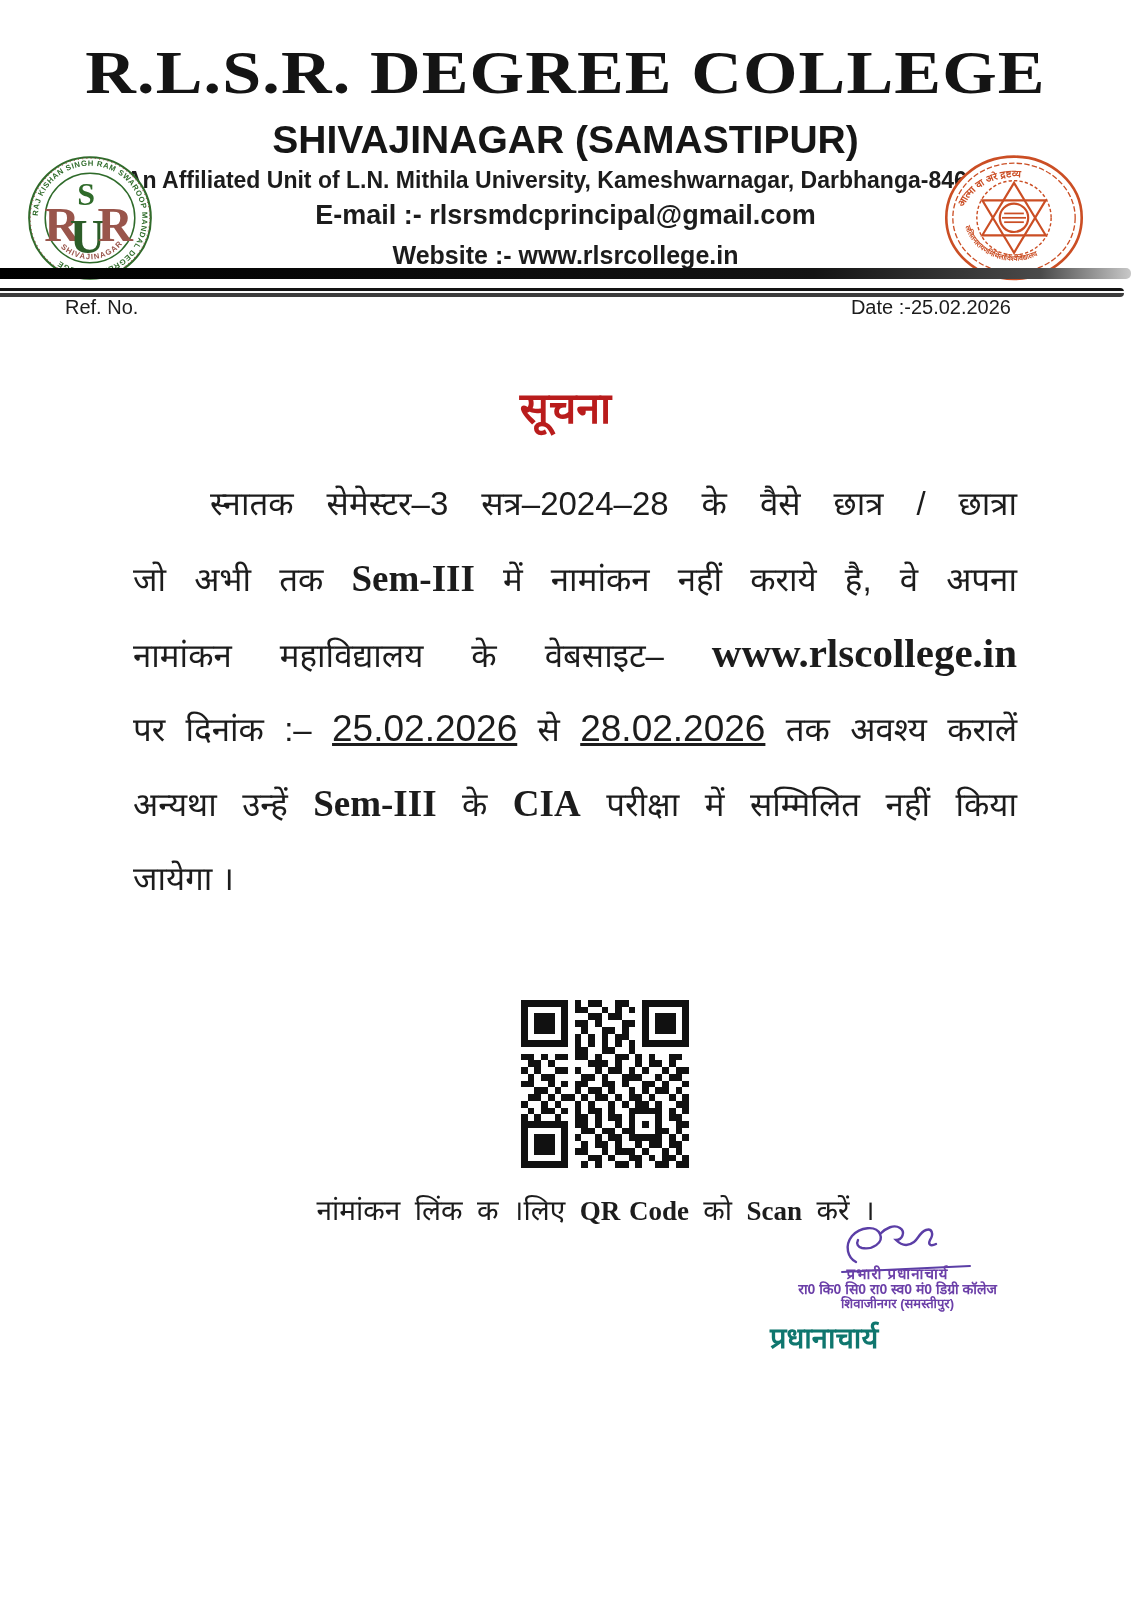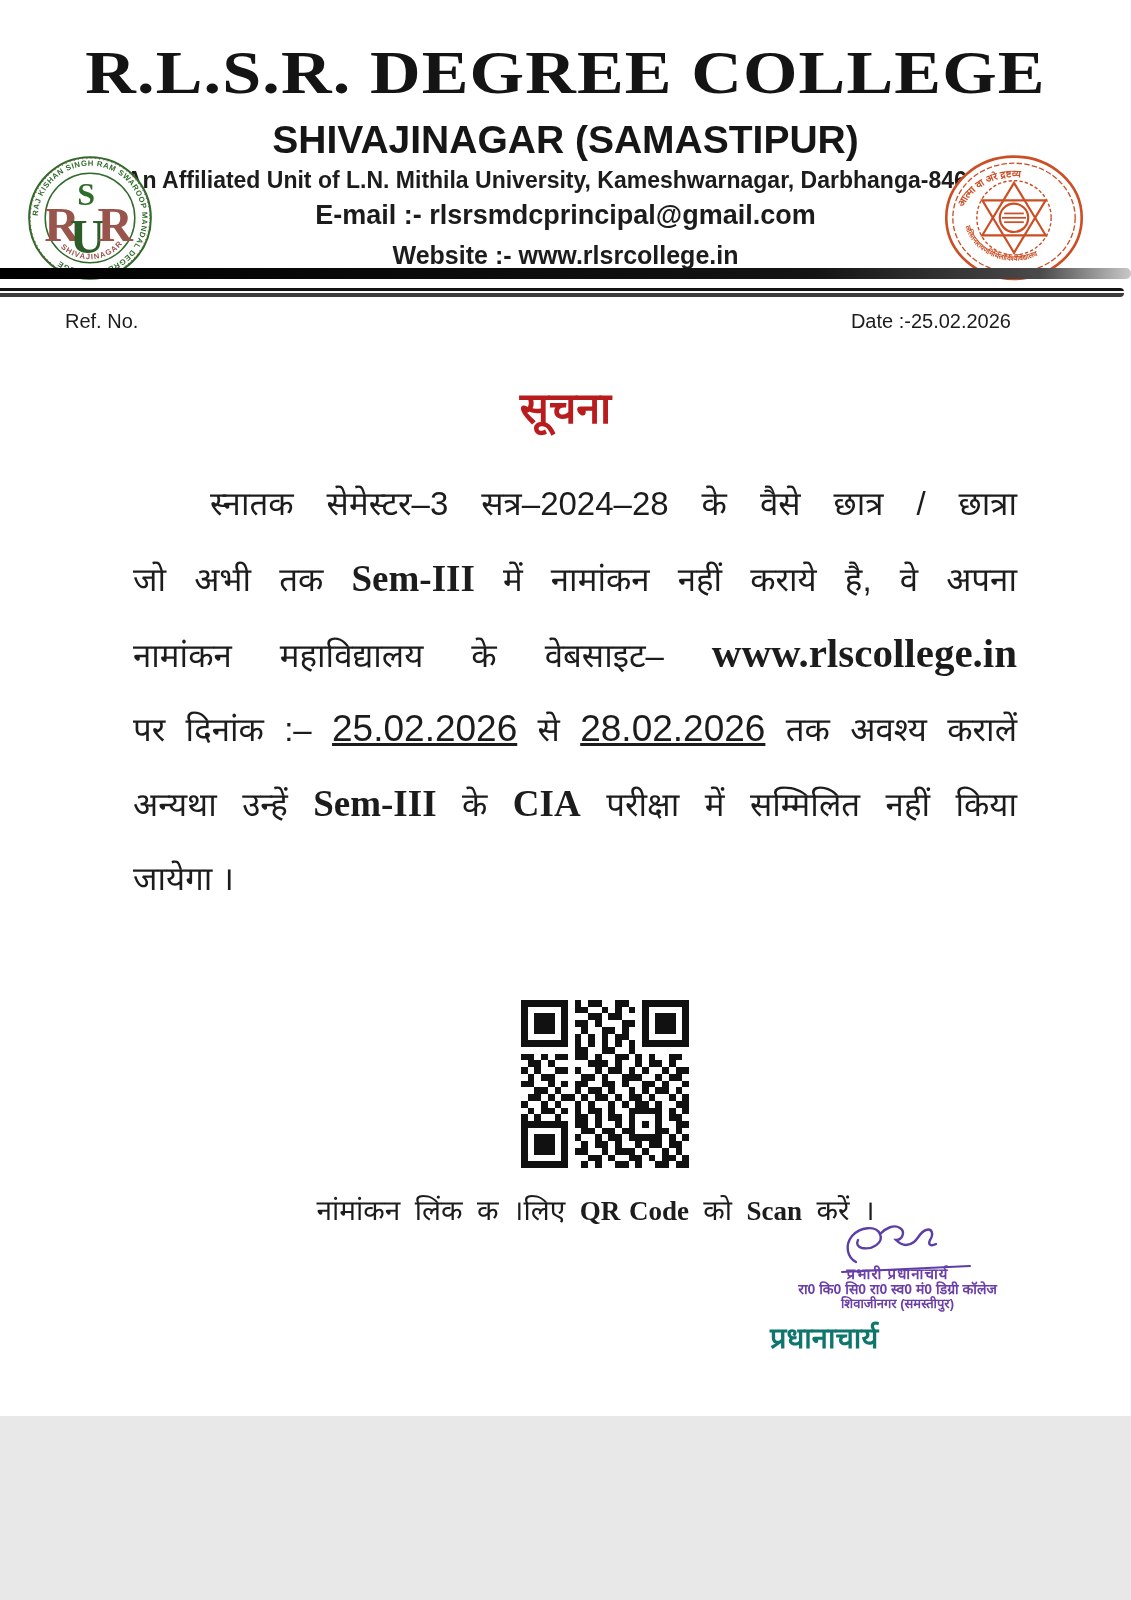--- a/index.html
+++ b/index.html
@@ -1,17 +1,17 @@
 <!DOCTYPE html>
 <html><head>
 <meta charset="utf-8">
 <style>
   html,body{margin:0;padding:0;background:#e8e8e8;}
   .page{
-    position:relative; width:1131px; height:1416px; margin:0 auto;
+    position:relative; width:1131px; height:1600px; margin:0 auto;
     background:#ffffff; overflow:hidden; color:#1c1c1c;
     font-family:"Liberation Sans",sans-serif;
   }
   .abs{position:absolute;}
   .ctr{left:0; width:1131px; text-align:center;}
 
   .college-name{
     top:30px; font-family:"Liberation Serif",serif; font-weight:900;
     font-size:62px; line-height:84px; letter-spacing:1px;
     transform:scaleX(1.13); transform-origin:center; white-space:nowrap; color:#141414;
@@ -24,21 +24,21 @@
   .logo-left{ left:26px; top:152px; width:128px; height:132px;}
   .logo-right{ left:943px; top:146px; width:142px; height:148px;}
 
   .bar1{ left:0; top:268px; width:1131px; height:11px;
     background:linear-gradient(90deg,#000 0%,#141414 72%,#4a4a4a 92%,#c8c8c8 100%);
     border-radius:0 5px 5px 0;}
   .bar2{ left:0; top:288px; width:1124px; height:9px;
     background:linear-gradient(180deg,#141414 0 36%,#fbfbfb 36% 54%,#3c3c3c 54% 100%);
     border-radius:0 4px 4px 0;}
 
-  .meta-row{ left:0; top:308px; width:1131px; height:26px; font-size:20px; line-height:26px;}
+  .meta-row{ left:0; top:294px; width:1131px; height:26px; font-size:20px; line-height:26px;}
   .ref-no{ position:absolute; left:65px; }
   .date{ position:absolute; right:120px; }
 
   .heading{ top:382px; font-weight:700; font-size:43px; line-height:52px; color:#b91c1c;}
 
   .para{ left:133px; top:466px; width:884px;}
   .pline{
     height:75px; line-height:75px; white-space:normal;
     text-align:justify; text-align-last:justify; font-weight:500; font-size:33px;
   }

